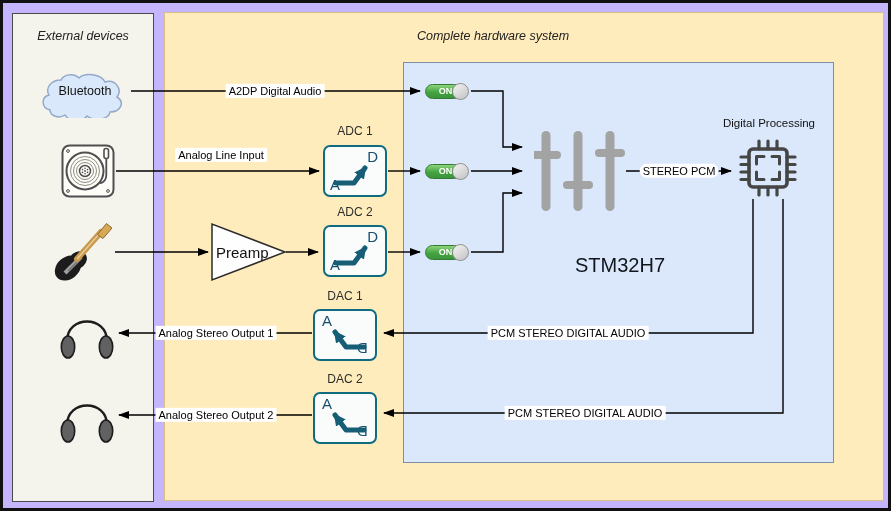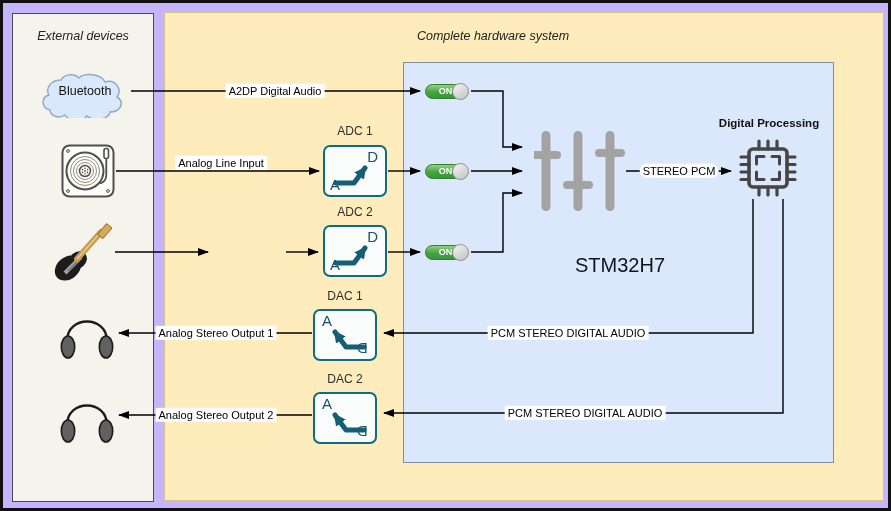--- a/index.html
+++ b/index.html
@@ -108,20 +108,26 @@
     </svg>
   </div>
   <div class="icon" style="left:57px;top:390px;">
     <svg width="54" height="52" viewBox="0 0 54 52">
       <path d="M7,32 C7,6 47,6 47,32" fill="none" stroke="#1c1c1c" stroke-width="2.4"></path>
       <ellipse cx="8" cy="38" rx="6.7" ry="11" fill="#616161" stroke="#1c1c1c" stroke-width="1.6"></ellipse>
       <ellipse cx="46" cy="38" rx="6.7" ry="11" fill="#616161" stroke="#1c1c1c" stroke-width="1.6"></ellipse>
     </svg>
   </div>
 
+  <div class="icon" style="left:207px;top:219px;z-index:5;">
+    <svg width="78" height="60" viewBox="0 0 78 60">
+      <polygon points="2,2 2,58 75,30" fill="#fefefe" stroke="#2b2b2b" stroke-width="1.5"></polygon>
+    </svg>
+    <div style="position:absolute;left:6px;top:50%;transform:translateY(-50%);font-size:15px;color:#111;">Preamp</div>
+  </div>
 
   <div class="blk-lbl" style="left:352px;top:128px;">ADC 1</div>
   <div class="conv" style="left:320px;top:142px;">
     <span class="letter la-adc-a">A</span>
     <span class="letter la-adc-d">D</span>
     <svg class="arrow-svg" width="60" height="48" viewBox="0 0 60 48">
       <path d="M11,36 L29,36 L40,21" fill="none" stroke="#155e75" stroke-width="5" stroke-linecap="round" stroke-linejoin="round" marker-end="url(#tealArrow)"></path>
     </svg>
   </div>
 
@@ -177,21 +183,21 @@
         <rect x="7.5" y="6" width="9" height="80" rx="4.5"></rect>
         <rect x="39.5" y="6" width="9" height="80" rx="4.5"></rect>
         <rect x="71.5" y="6" width="9" height="80" rx="4.5"></rect>
         <rect x="-3" y="26" width="30" height="8" rx="4"></rect>
         <rect x="29" y="56" width="30" height="8" rx="4"></rect>
         <rect x="61" y="24" width="30" height="8" rx="4"></rect>
       </g>
     </svg>
   </div>
 
-  <div id="dp-label" style="left:766px;top:120px;font-weight:bold;">Digital Processing</div>
+  <div id="dp-label" style="left:766px;top:120px;">Digital Processing</div>
   <div class="icon" style="left:733px;top:133px;">
     <svg width="64" height="64" viewBox="0 0 64 64">
       <g stroke="#454545" fill="none" stroke-linecap="round" stroke-linejoin="round">
         <rect x="13" y="13" width="38" height="38" rx="4" stroke-width="3.6"></rect>
         <path d="M20.5,28 L20.5,20.5 L28,20.5" stroke-width="3"></path>
         <path d="M36,20.5 L43.5,20.5 L43.5,28" stroke-width="3"></path>
         <path d="M43.5,36 L43.5,43.5 L36,43.5" stroke-width="3"></path>
         <path d="M28,43.5 L20.5,43.5 L20.5,36" stroke-width="3"></path>
         <g stroke-width="3.2">
           <path d="M23,13 V5"></path>
@@ -226,20 +232,20 @@
       <path d="M468,249 H500 V190 H519" marker-end="url(#blackArrow)"></path>
       <path d="M623,168 H728" marker-end="url(#blackArrow)"></path>
       <path d="M750,196 V330 H381" marker-end="url(#blackArrow)"></path>
       <path d="M780,196 V410 H381" marker-end="url(#blackArrow)"></path>
       <path d="M309,330 H116" marker-end="url(#blackArrow)"></path>
       <path d="M309,412 H116" marker-end="url(#blackArrow)"></path>
     </g>
   </svg>
 
   <div class="lbl" style="left:272px;top:88px;">A2DP Digital Audio</div>
-  <div class="lbl" style="left:218px;top:160px;">Analog Line Input</div>
+  <div class="lbl" style="left:218px;top:152px;">Analog Line Input</div>
   <div class="lbl" style="left:676px;top:168px;border-radius:7px;">STEREO PCM</div>
   <div class="lbl" style="left:565px;top:330px;">PCM STEREO DIGITAL AUDIO</div>
   <div class="lbl" style="left:582px;top:410px;">PCM STEREO DIGITAL AUDIO</div>
   <div class="lbl" style="left:213px;top:330px;">Analog Stereo Output 1</div>
   <div class="lbl" style="left:213px;top:412px;text-align:right;">Analog Stereo Output 2</div>
 
 </div>
 
 </body></html>

